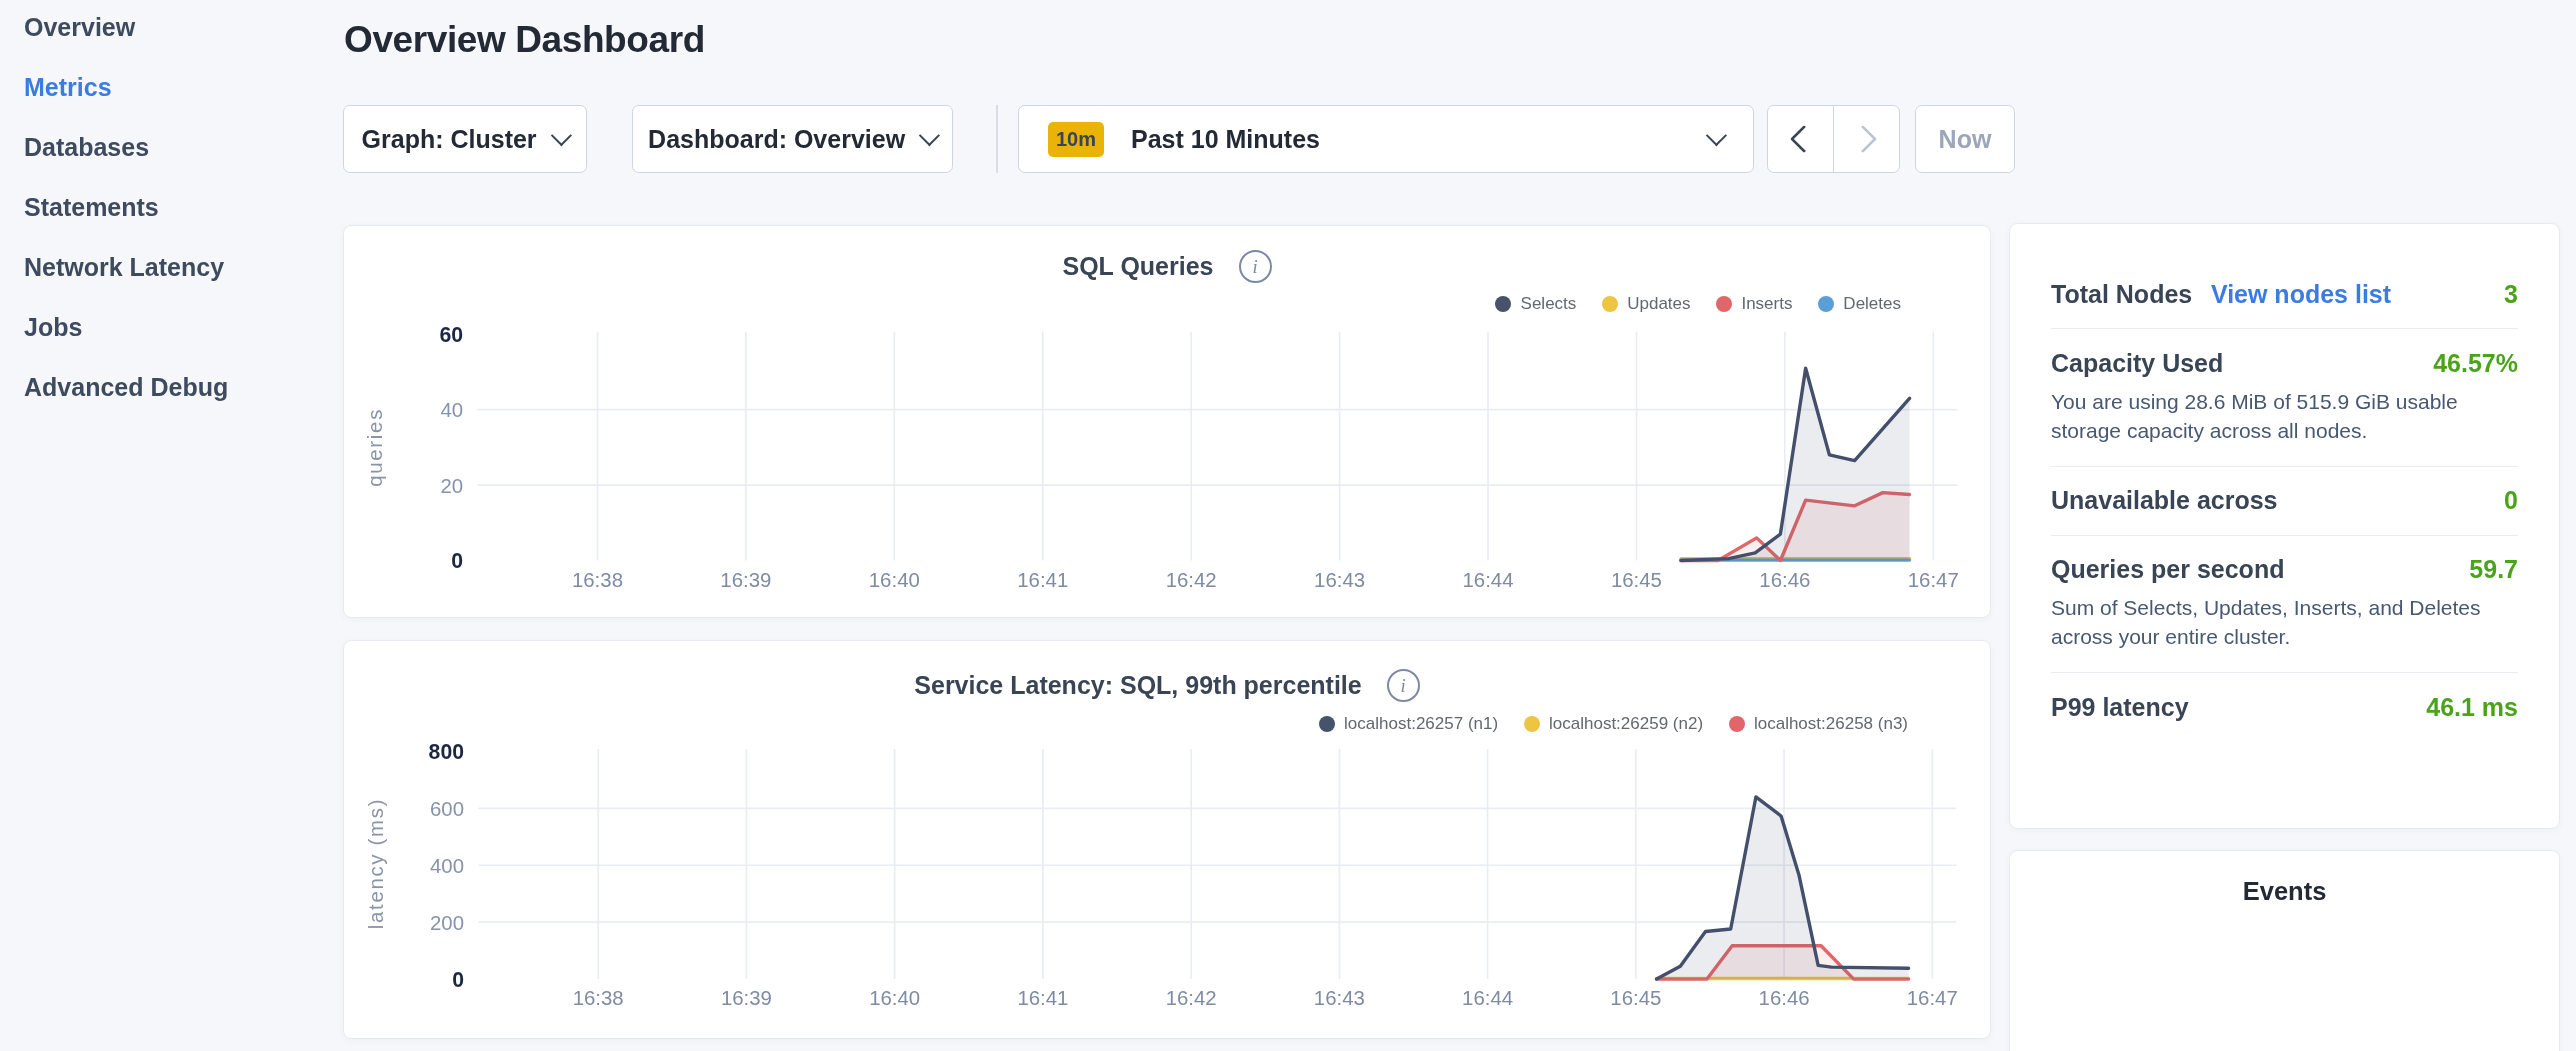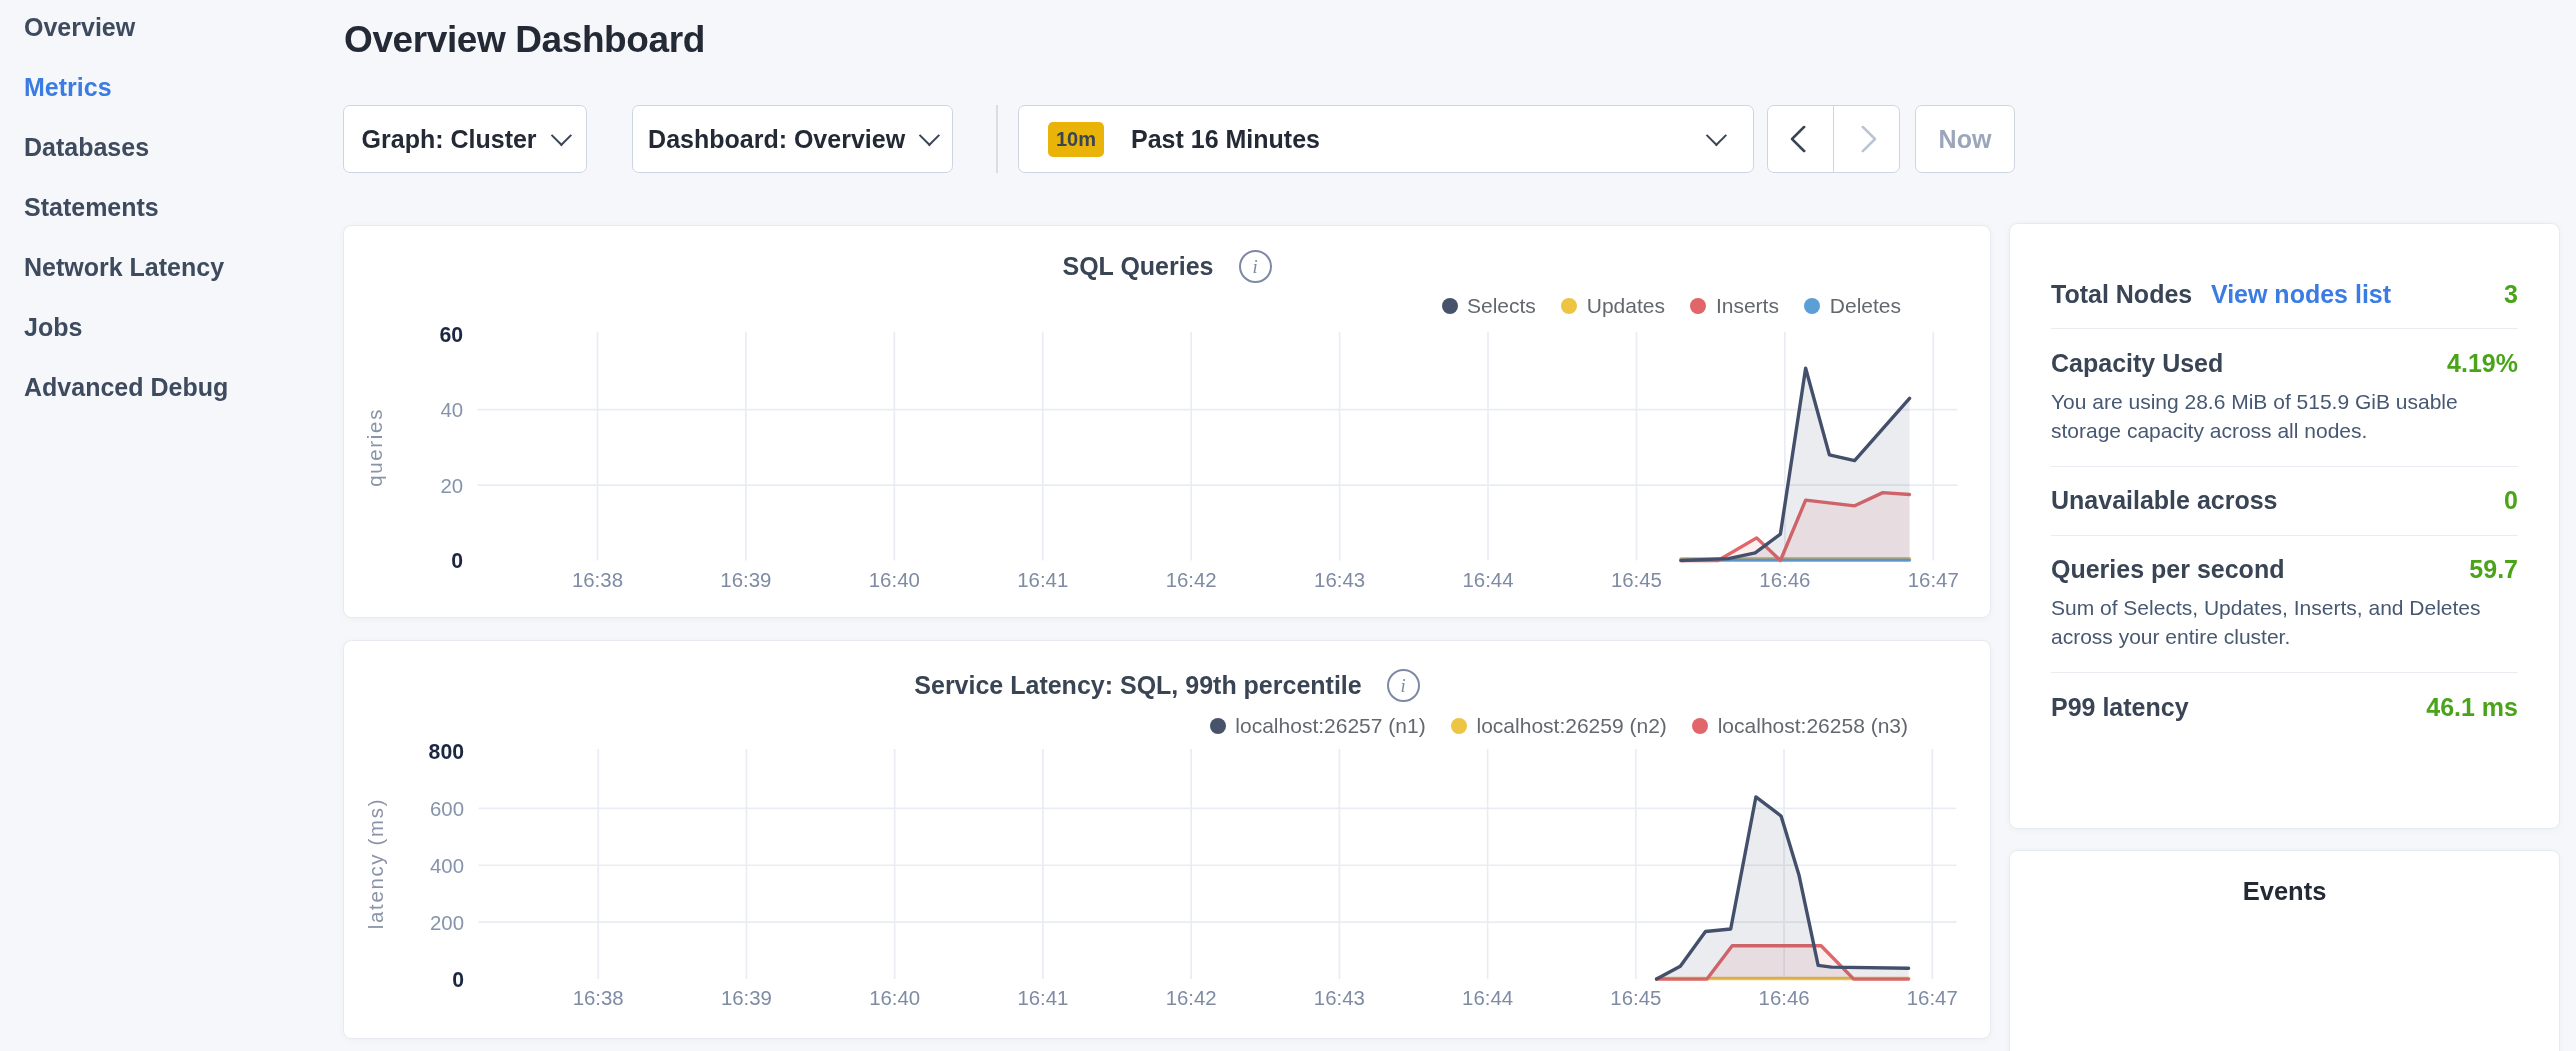--- a/index.html
+++ b/index.html
@@ -36,21 +36,21 @@
   .card{position:absolute;background:#fff;border:1.7px solid #e6eaf0;border-radius:8.5px;box-sizing:border-box;box-shadow:0 1.7px 6.8px rgba(70,80,100,0.04);}
   .card-sql{left:343px;top:225px;width:1648px;height:393px;}
   .card-lat{left:343px;top:640px;width:1648px;height:399px;}
   .card-summary{left:2009px;top:223px;width:551px;height:606px;}
   .card-events{left:2009px;top:850px;width:551px;height:281px;}
 
   .chart-title-row{position:absolute;left:0;right:0;display:flex;justify-content:center;align-items:center;gap:25px;font-size:25px;font-weight:700;color:#394455;}
   .card-sql .chart-title-row{top:24px;}
   .card-lat .chart-title-row{top:28px;}
   .info-icon{width:29px;height:29px;border:2.1px solid #7d89a4;border-radius:50%;display:flex;align-items:center;justify-content:center;font-size:18.7px;font-weight:400;color:#7d89a4;font-family:"Liberation Serif",serif;font-style:italic;cursor:pointer;}
-  .legend{position:absolute;display:flex;gap:25.5px;font-size:21px;color:#63676e;font-weight:400;align-items:center;}
+  .legend{position:absolute;display:flex;gap:25.5px;font-size:17px;color:#63676e;font-weight:400;align-items:center;}
   .card-sql .legend{top:68px;right:89px;}
   .card-lat .legend{top:73px;right:82px;}
   .legend-item{display:flex;align-items:center;gap:9.4px;}
   .dot{width:16px;height:16px;border-radius:50%;}
   svg.plot{position:absolute;left:0;top:0;}
   svg.plot text{font-family:"Liberation Sans","DejaVu Sans",sans-serif;}
 
   
   .panel-title{padding-top:25.5px;text-align:center;font-size:25.5px;font-weight:700;color:#242a35;}
   .panel-body{padding:0 41px;}
@@ -86,21 +86,21 @@
     <span>Graph: Cluster</span>
     <span class="chev"></span>
   </div>
   <div class="ctl dropdown2">
     <span>Dashboard: Overview</span>
     <span class="chev"></span>
   </div>
   <div class="toolbar-divider"></div>
   <div class="ctl timesel">
     <span class="time-badge">10m</span>
-    <span class="time-label">Past 16 Minutes</span>
+    <span class="time-label">Past 10 Minutes</span>
     <span class="chev"></span>
   </div>
   <div class="ctl pager">
     <span class="half">
         <span class="arrow left"></span>
       </span>
     <span class="half">
         <span class="arrow right"></span>
       </span>
   </div>
@@ -228,21 +228,21 @@
       <div class="srow">
         <div class="srow-main">
           <span>Total Nodes</span>
           <span class="srow-link">View nodes list</span>
           <span class="srow-value">3</span>
         </div>
       </div>
       <div class="srow">
         <div class="srow-main">
           <span>Capacity Used</span>
-          <span class="srow-value">4.19%</span>
+          <span class="srow-value">46.57%</span>
         </div>
         <div class="srow-desc">You are using 28.6 MiB of 515.9 GiB usable storage capacity across all nodes.</div>
       </div>
       <div class="srow">
         <div class="srow-main">
           <span>Unavailable across</span>
           <span class="srow-value">0</span>
         </div>
       </div>
       <div class="srow">

